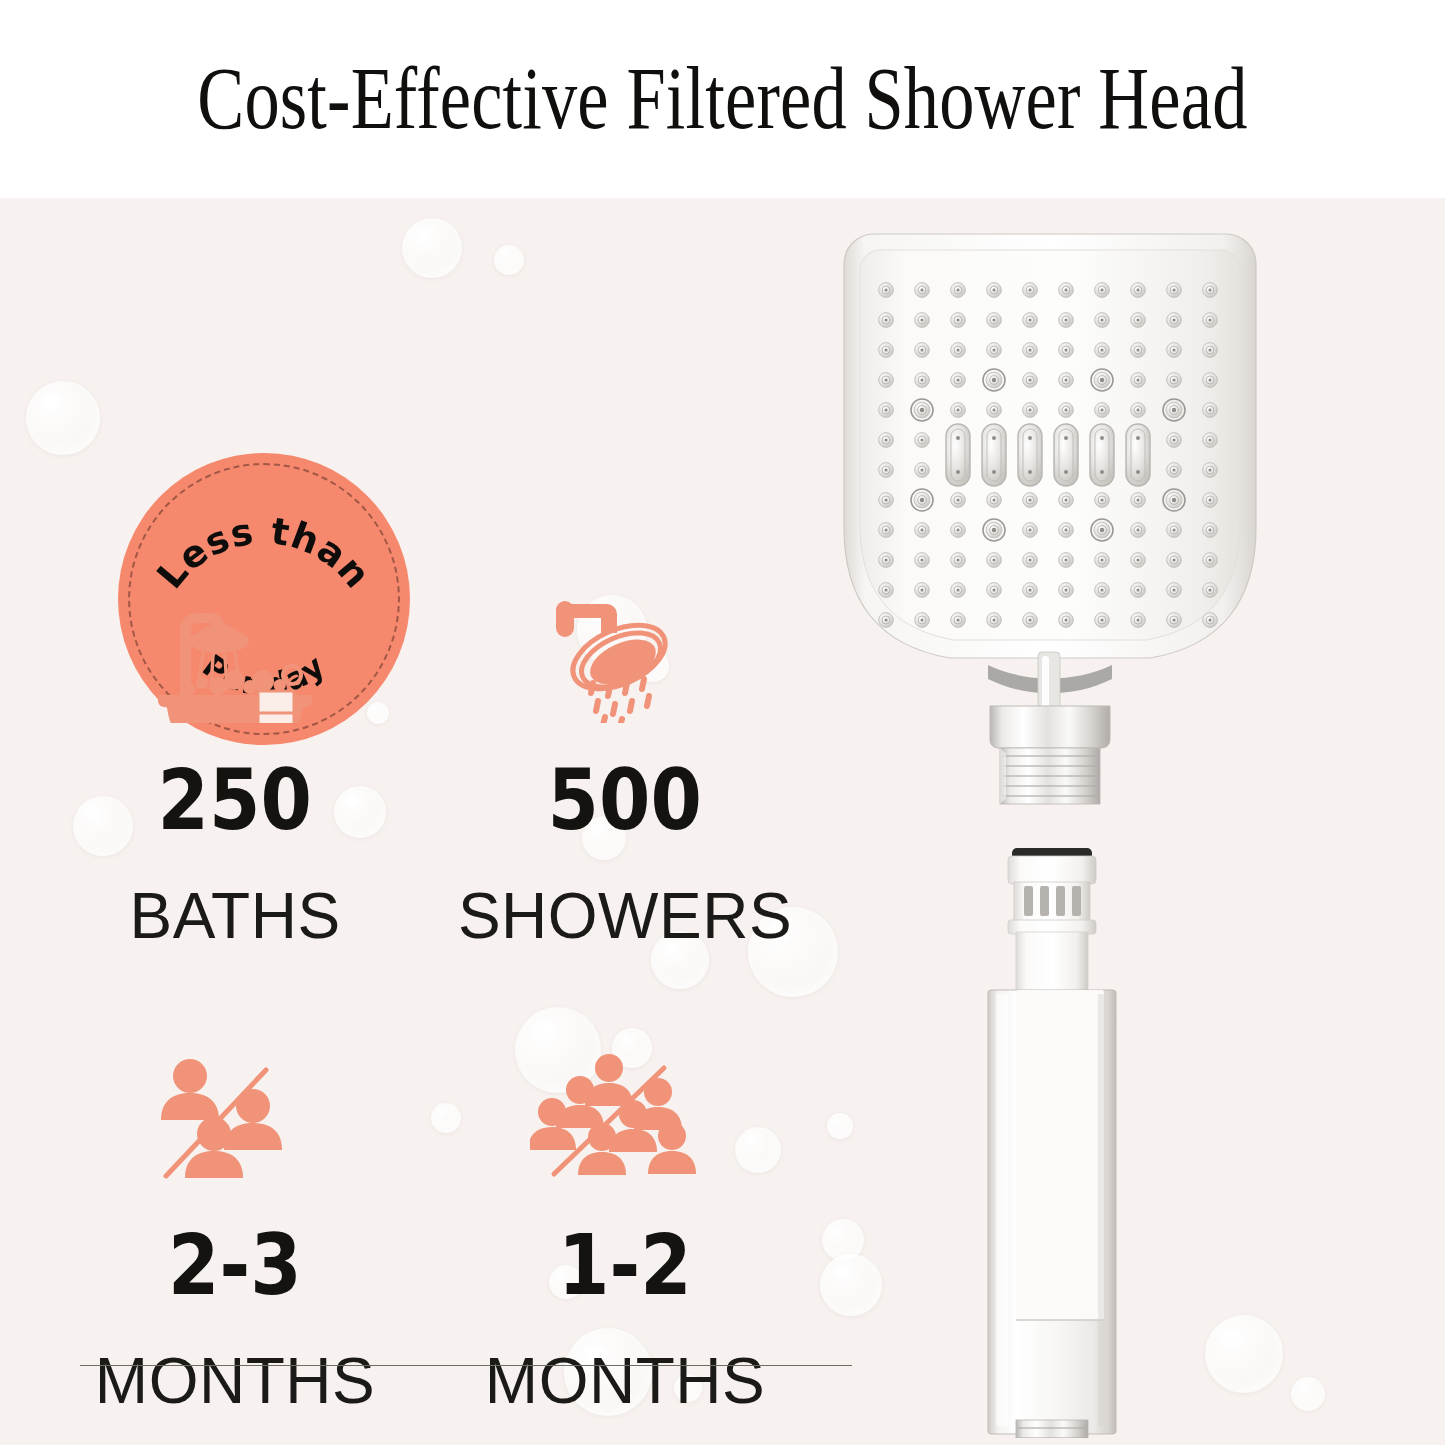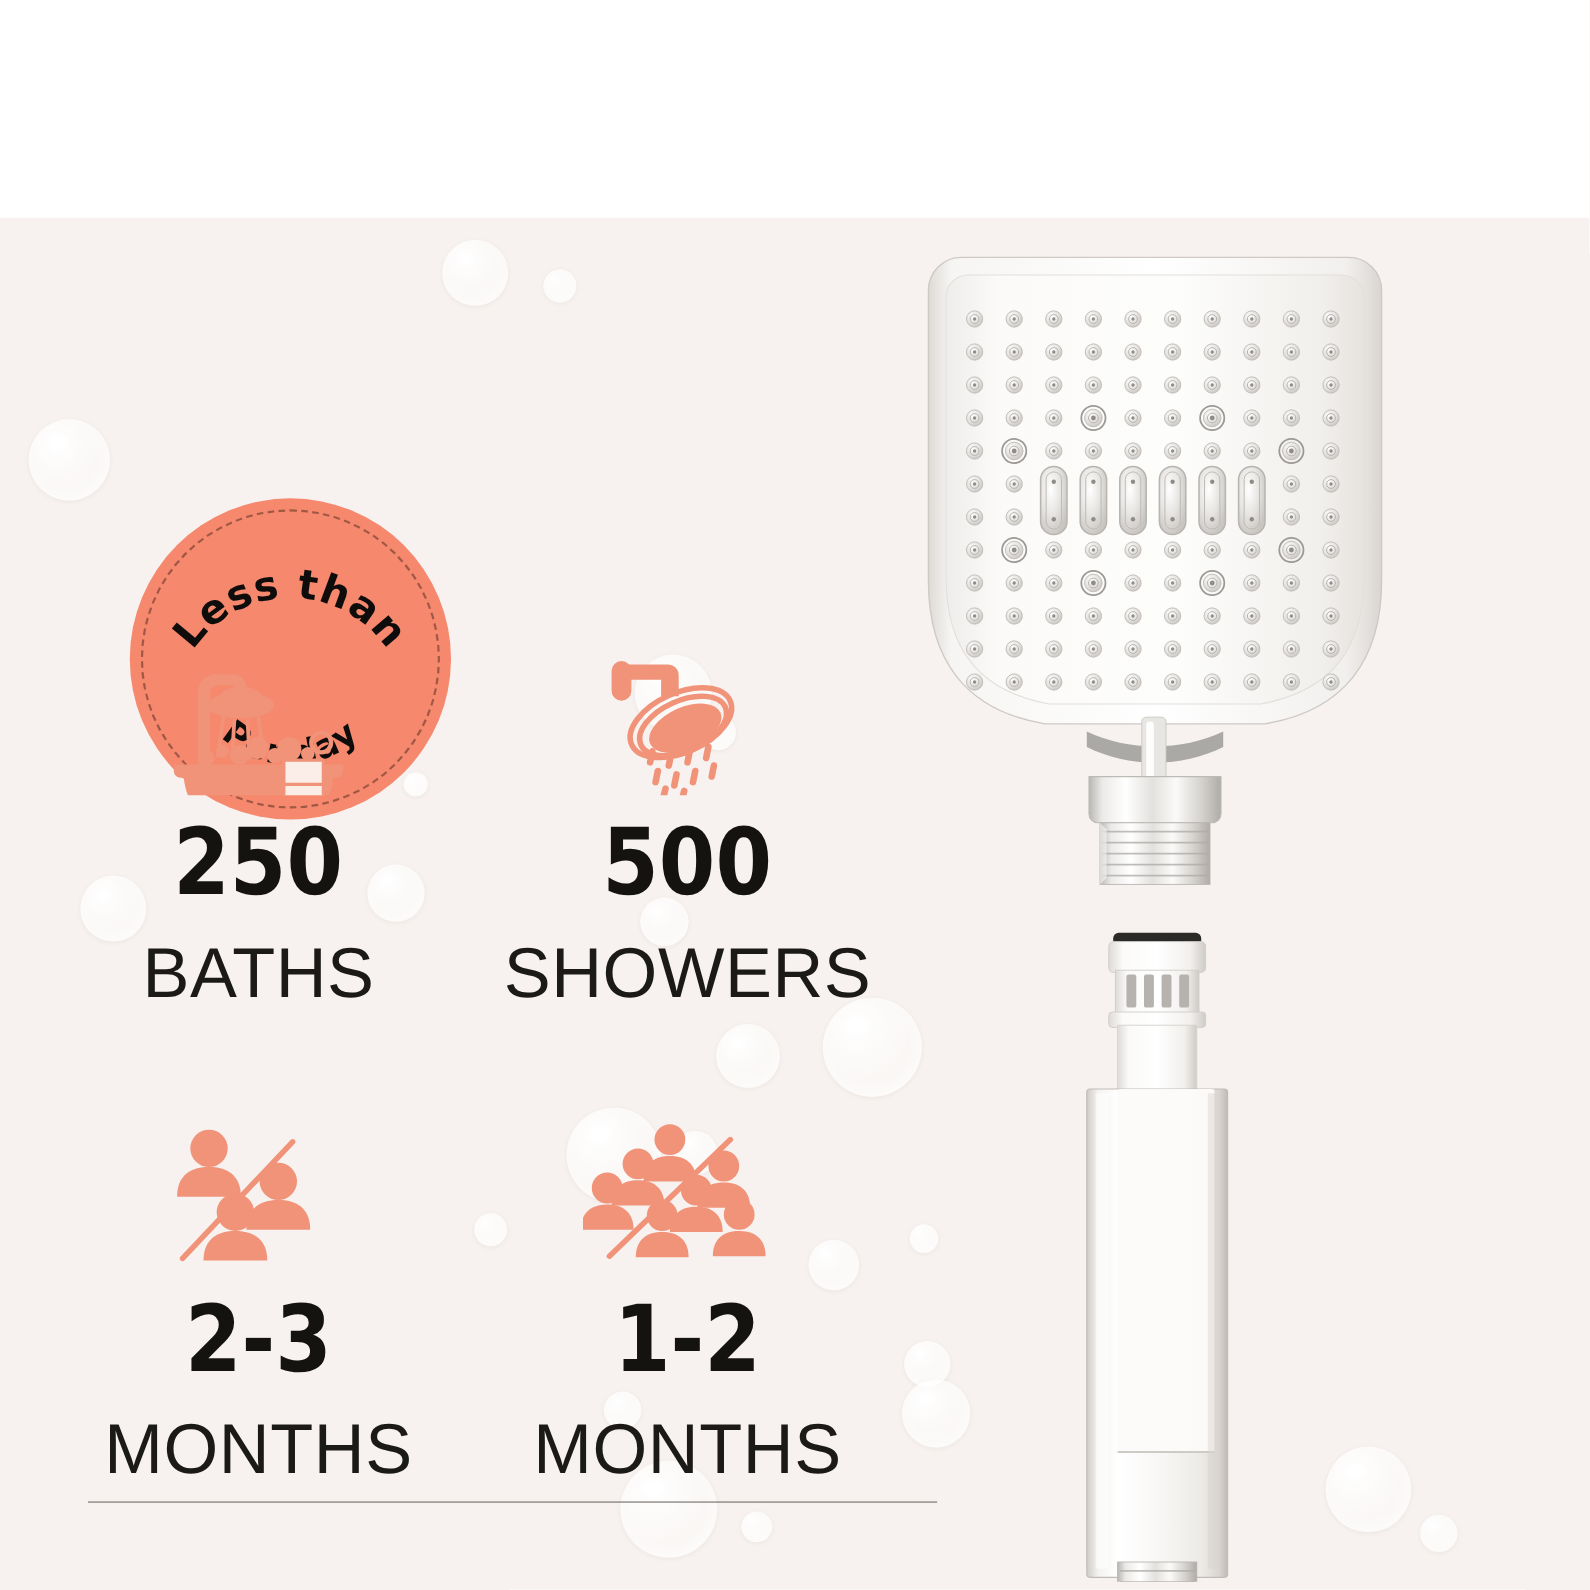--- a/index.html
+++ b/index.html
@@ -83,21 +83,21 @@
     color:#0e0d0b;
     margin-left:6px;
     position:relative;top:-6px;
   }
 
   
   .stats{
     position:absolute;left:40px;top:380px;width:780px;
   }
   .stat-row{display:flex;}
-  .stat-cell{width:390px;display:flex;flex-direction:column;align-items:center;}
+  .stat-cell{width:390px;display:flex;flex-direction:column;align-items:center;gap:16px;}
   .stat-icon{height:150px;display:flex;align-items:center;justify-content:center;}
   .stat-value{
     font-family:"DejaVu Sans", sans-serif;
     font-weight:bold;
     font-size:84px;
     line-height:1;
     color:#141310;
     margin-top:14px;
     transform:scaleX(0.88);
   }
@@ -117,20 +117,23 @@
 
   
   .product{position:absolute;left:830px;top:30px;width:440px;height:1210px;}
   .product svg{display:block;}
 </style>
 </head>
 <body>
 
 <div class="page">
 
+  <div class="header">
+    <div class="header-title">Cost-Effective Filtered Shower Head</div>
+  </div>
 
   <div class="panel">
 
     <div id="bubble-layer">
         <div class="bubble" style="left: 402px; top: 20px; width: 60px; height: 60px;"></div>
         <div class="bubble" style="left: 494px; top: 47px; width: 30px; height: 30px;"></div>
         <div class="bubble" style="left: 26px; top: 183px; width: 74px; height: 74px;"></div>
         <div class="bubble" style="left: 311px; top: 337px; width: 82px; height: 82px;"></div>
         <div class="bubble" style="left: 240px; top: 430px; width: 96px; height: 96px;"></div>
         <div class="bubble" style="left: 367px; top: 504px; width: 22px; height: 22px;"></div>

